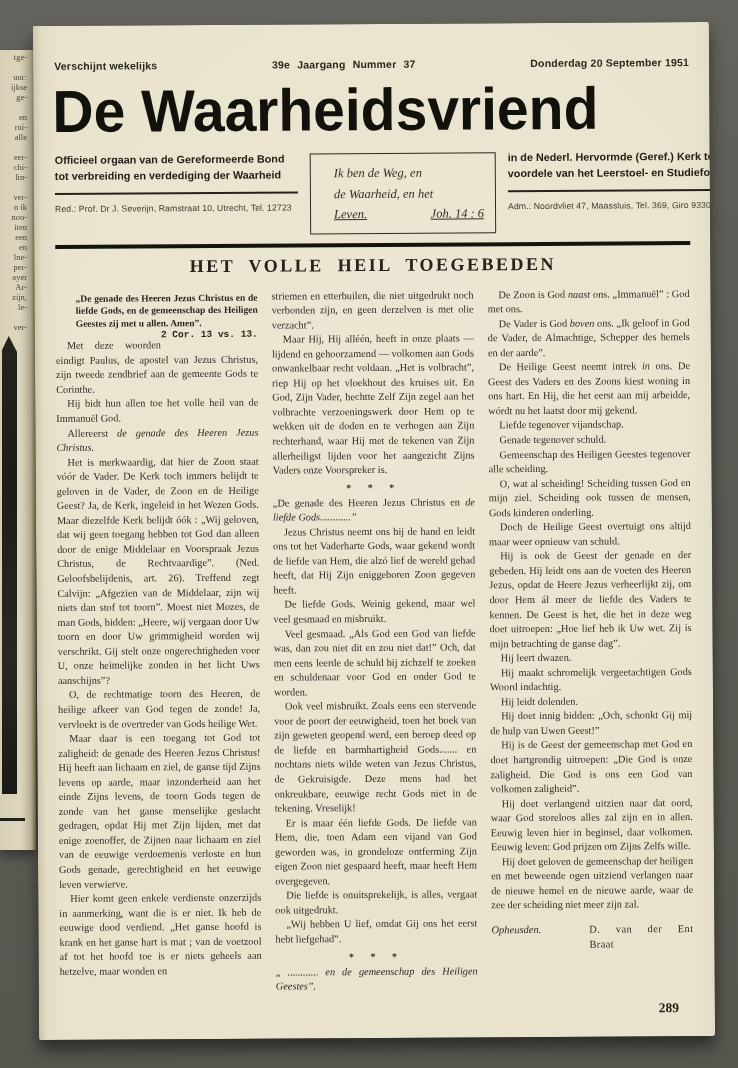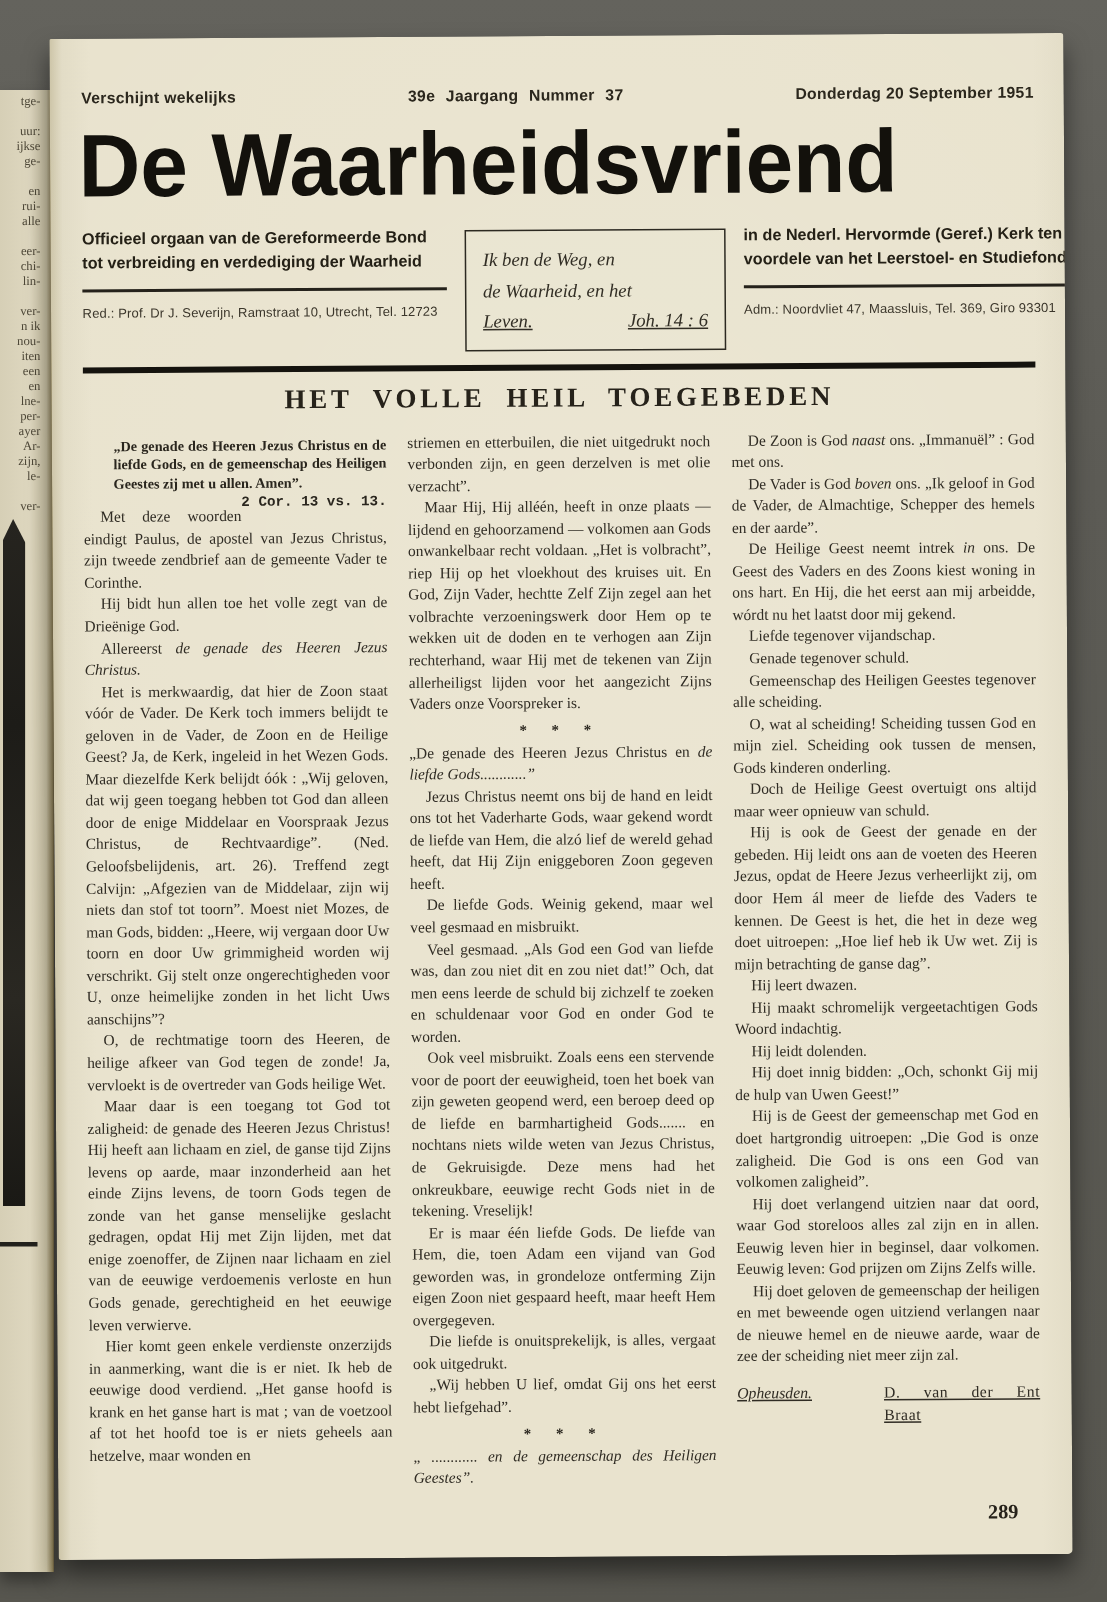--- a/index.html
+++ b/index.html
@@ -6,21 +6,21 @@
   body {
     width:738px; height:1068px; overflow:hidden;
     background:#5c5b55;
     font-family:"Liberation Serif", serif;
   }
   .stage { position:relative; width:738px; height:1068px;
     background:linear-gradient(180deg,#64635d 0%, #5c5b55 30%, #57564f 100%); }
 
   
   .adjacent-strip {
-    position:absolute; left:0; top:60px; width:36px; height:988px;
+    position:absolute; left:0; top:50px; width:36px; height:800px;
     background:linear-gradient(90deg,#d6cfb6 0%, #ded7bf 55%, #c9c1a4 86%, #978960 97%, #6b5f3f 100%);
     box-shadow:0 6px 10px rgba(0,0,0,.4);
   }
   .fragments { padding:2px 9px 0 0; text-align:right; color:#4e4838;
     font-size:8.5px; line-height:10px; font-family:"Liberation Serif", serif; }
   .frag { height:10px; white-space:nowrap; overflow:hidden; }
   .bookmark {
     position:absolute; left:2px; top:286px; width:15px; height:458px;
     background:linear-gradient(180deg,#26241f,#1d1c18 30%,#2a2822 70%,#1a1915);
     clip-path:polygon(0 14px, 45% 0, 100% 16px, 100% 100%, 0 100%);
@@ -52,21 +52,21 @@
   }
 
   .banner { display:grid; grid-template-columns:243px 1fr 247px; column-gap:12px; }
   .org-lines { font-family:"Liberation Sans", sans-serif; font-weight:bold;
     font-size:10.8px; line-height:15.5px; color:#242016; }
   .thin-rule { height:2px; background:#25221b; margin:9px 0 9px 0; }
   .contact-line { font-family:"Liberation Sans", sans-serif; font-size:8.7px;
     color:#3c372c; letter-spacing:.1px; white-space:nowrap; }
 
   .verse-box { width:150px; margin:2px auto 0 auto; border:1.3px solid #2c2921;
-    padding:9px 11px 8px 11px; font-style:italic; font-size:12.5px; line-height:20.5px;
+    padding:9px 11px 8px 23px; font-style:italic; font-size:12.5px; line-height:20.5px;
     color:#322e25; background:rgba(255,255,255,.04); }
   .verse-l3 { display:flex; justify-content:space-between;text-decoration:underline; }
 
   .thick-rule { height:4px; background:#15130e; margin:9px 0 8px 0; }
 
   .headline { text-align:center; font-family:"Liberation Serif", serif;
     font-weight:bold; font-size:18px; letter-spacing:2.5px; word-spacing:7px;
     color:#26221a; margin:6px 0 13px 0; }
 
   .columns { display:flex; gap:14px; }
@@ -75,21 +75,21 @@
   .col p { margin:0; }
   .para { text-indent:11px; }
   .para.noindent { text-indent:0; }
   .epigraph { font-weight:bold; font-size:9.5px; line-height:12.6px;
     margin:2px 0 9px 20px !important; color:#2a261e; }
   .epigraph .cite { float:right;font-family:Liberation Mono, monospace; }
   .stars { text-align:center; letter-spacing:7px; font-weight:bold; font-size:10px;
     line-height:15px; margin:2px 0 1px 0; color:#2a261e; }
   .it { font-style:italic; }
   .signature { display:flex; justify-content:space-between; margin-top:10px;
-    font-size:10.5px;text-decoration:underline; }
+    font-size:10.5px; }
   .sig-place { font-style:italic; }
   .sig-author { word-spacing:3px; letter-spacing:.4px;margin-left:48px; }
 
   .page-number { text-align:right; padding-right:16px; margin-top:8px;
     font-weight:bold; font-size:13.5px; color:#26221a; }
 </style>
 </head>
 <body>
 
 <div class="stage">
@@ -170,22 +170,22 @@
       </div>
     </div>
 
     <div class="thick-rule"></div>
 
     <div class="headline">HET VOLLE HEIL TOEGEBEDEN</div>
 
     <div class="columns">
       <div class="col">
           <p class="epigraph"><span>„De genade des Heeren Jezus Christus en de liefde Gods, en de gemeenschap des Heiligen Geestes zij met u allen. Amen”.</span><span class="cite">2 Cor. 13 vs. 13.</span></p>
-          <p class="para"><span>Met deze woorden eindigt Paulus, de apostel van Jezus Christus, zijn tweede zendbrief aan de gemeente Vader te Corinthe.</span></p>
-          <p class="para"><span>Hij bidt hun allen toe het volle zegt van de Drieënige God.</span></p>
+          <p class="para"><span>Met deze woorden eindigt Paulus, de apostel van Jezus Christus, zijn tweede zendbrief aan de gemeente Gods te Corinthe.</span></p>
+          <p class="para"><span>Hij bidt hun allen toe het volle heil van de Immanuël God.</span></p>
           <p class="para"><span>Allereerst </span><span class="it">de genade des Heeren Jezus Christus.</span></p>
           <p class="para"><span>Het is merkwaardig, dat hier de Zoon staat vóór de Vader. De Kerk toch immers belijdt te geloven in de Vader, de Zoon en de Heilige Geest? Ja, de Kerk, ingeleid in het Wezen Gods. Maar diezelfde Kerk belijdt óók : „Wij geloven, dat wij geen toegang hebben tot God dan alleen door de enige Middelaar en Voorspraak Jezus Christus, de Rechtvaardige”. (Ned. Geloofsbelijdenis, art. 26). Treffend zegt Calvijn: „Afgezien van de Middelaar, zijn wij niets dan stof tot toorn”. Moest niet Mozes, de man Gods, bidden: „Heere, wij vergaan door Uw toorn en door Uw grimmigheid worden wij verschrikt. Gij stelt onze ongerechtigheden voor U, onze heimelijke zonden in het licht Uws aanschijns”?</span></p>
           <p class="para"><span>O, de rechtmatige toorn des Heeren, de heilige afkeer van God tegen de zonde! Ja, vervloekt is de overtreder van Gods heilige Wet.</span></p>
           <p class="para"><span>Maar daar is een toegang tot God tot zaligheid: de genade des Heeren Jezus Christus! Hij heeft aan lichaam en ziel, de ganse tijd Zijns levens op aarde, maar inzonderheid aan het einde Zijns levens, de toorn Gods tegen de zonde van het ganse menselijke geslacht gedragen, opdat Hij met Zijn lijden, met dat enige zoenoffer, de Zijnen naar lichaam en ziel van de eeuwige verdoemenis verloste en hun Gods genade, gerechtigheid en het eeuwige leven verwierve.</span></p>
           <p class="para"><span>Hier komt geen enkele verdienste onzerzijds in aanmerking, want die is er niet. Ik heb de eeuwige dood verdiend. „Het ganse hoofd is krank en het ganse hart is mat ; van de voetzool af tot het hoofd toe is er niets geheels aan hetzelve, maar wonden en</span></p>
         </div>
       <div class="col">
           <p class="para noindent"><span>striemen en etterbuilen, die niet uitgedrukt noch verbonden zijn, en geen derzelven is met olie verzacht”.</span></p>
           <p class="para"><span>Maar Hij, Hij alléén, heeft in onze plaats — lijdend en gehoorzamend — volkomen aan Gods onwankelbaar recht voldaan. „Het is volbracht”, riep Hij op het vloekhout des kruises uit. En God, Zijn Vader, hechtte Zelf Zijn zegel aan het volbrachte verzoeningswerk door Hem op te wekken uit de doden en te verhogen aan Zijn rechterhand, waar Hij met de tekenen van Zijn allerheiligst lijden voor het aangezicht Zijns Vaders onze Voorspreker is.</span></p>
           <div class="stars">* * *</div>

